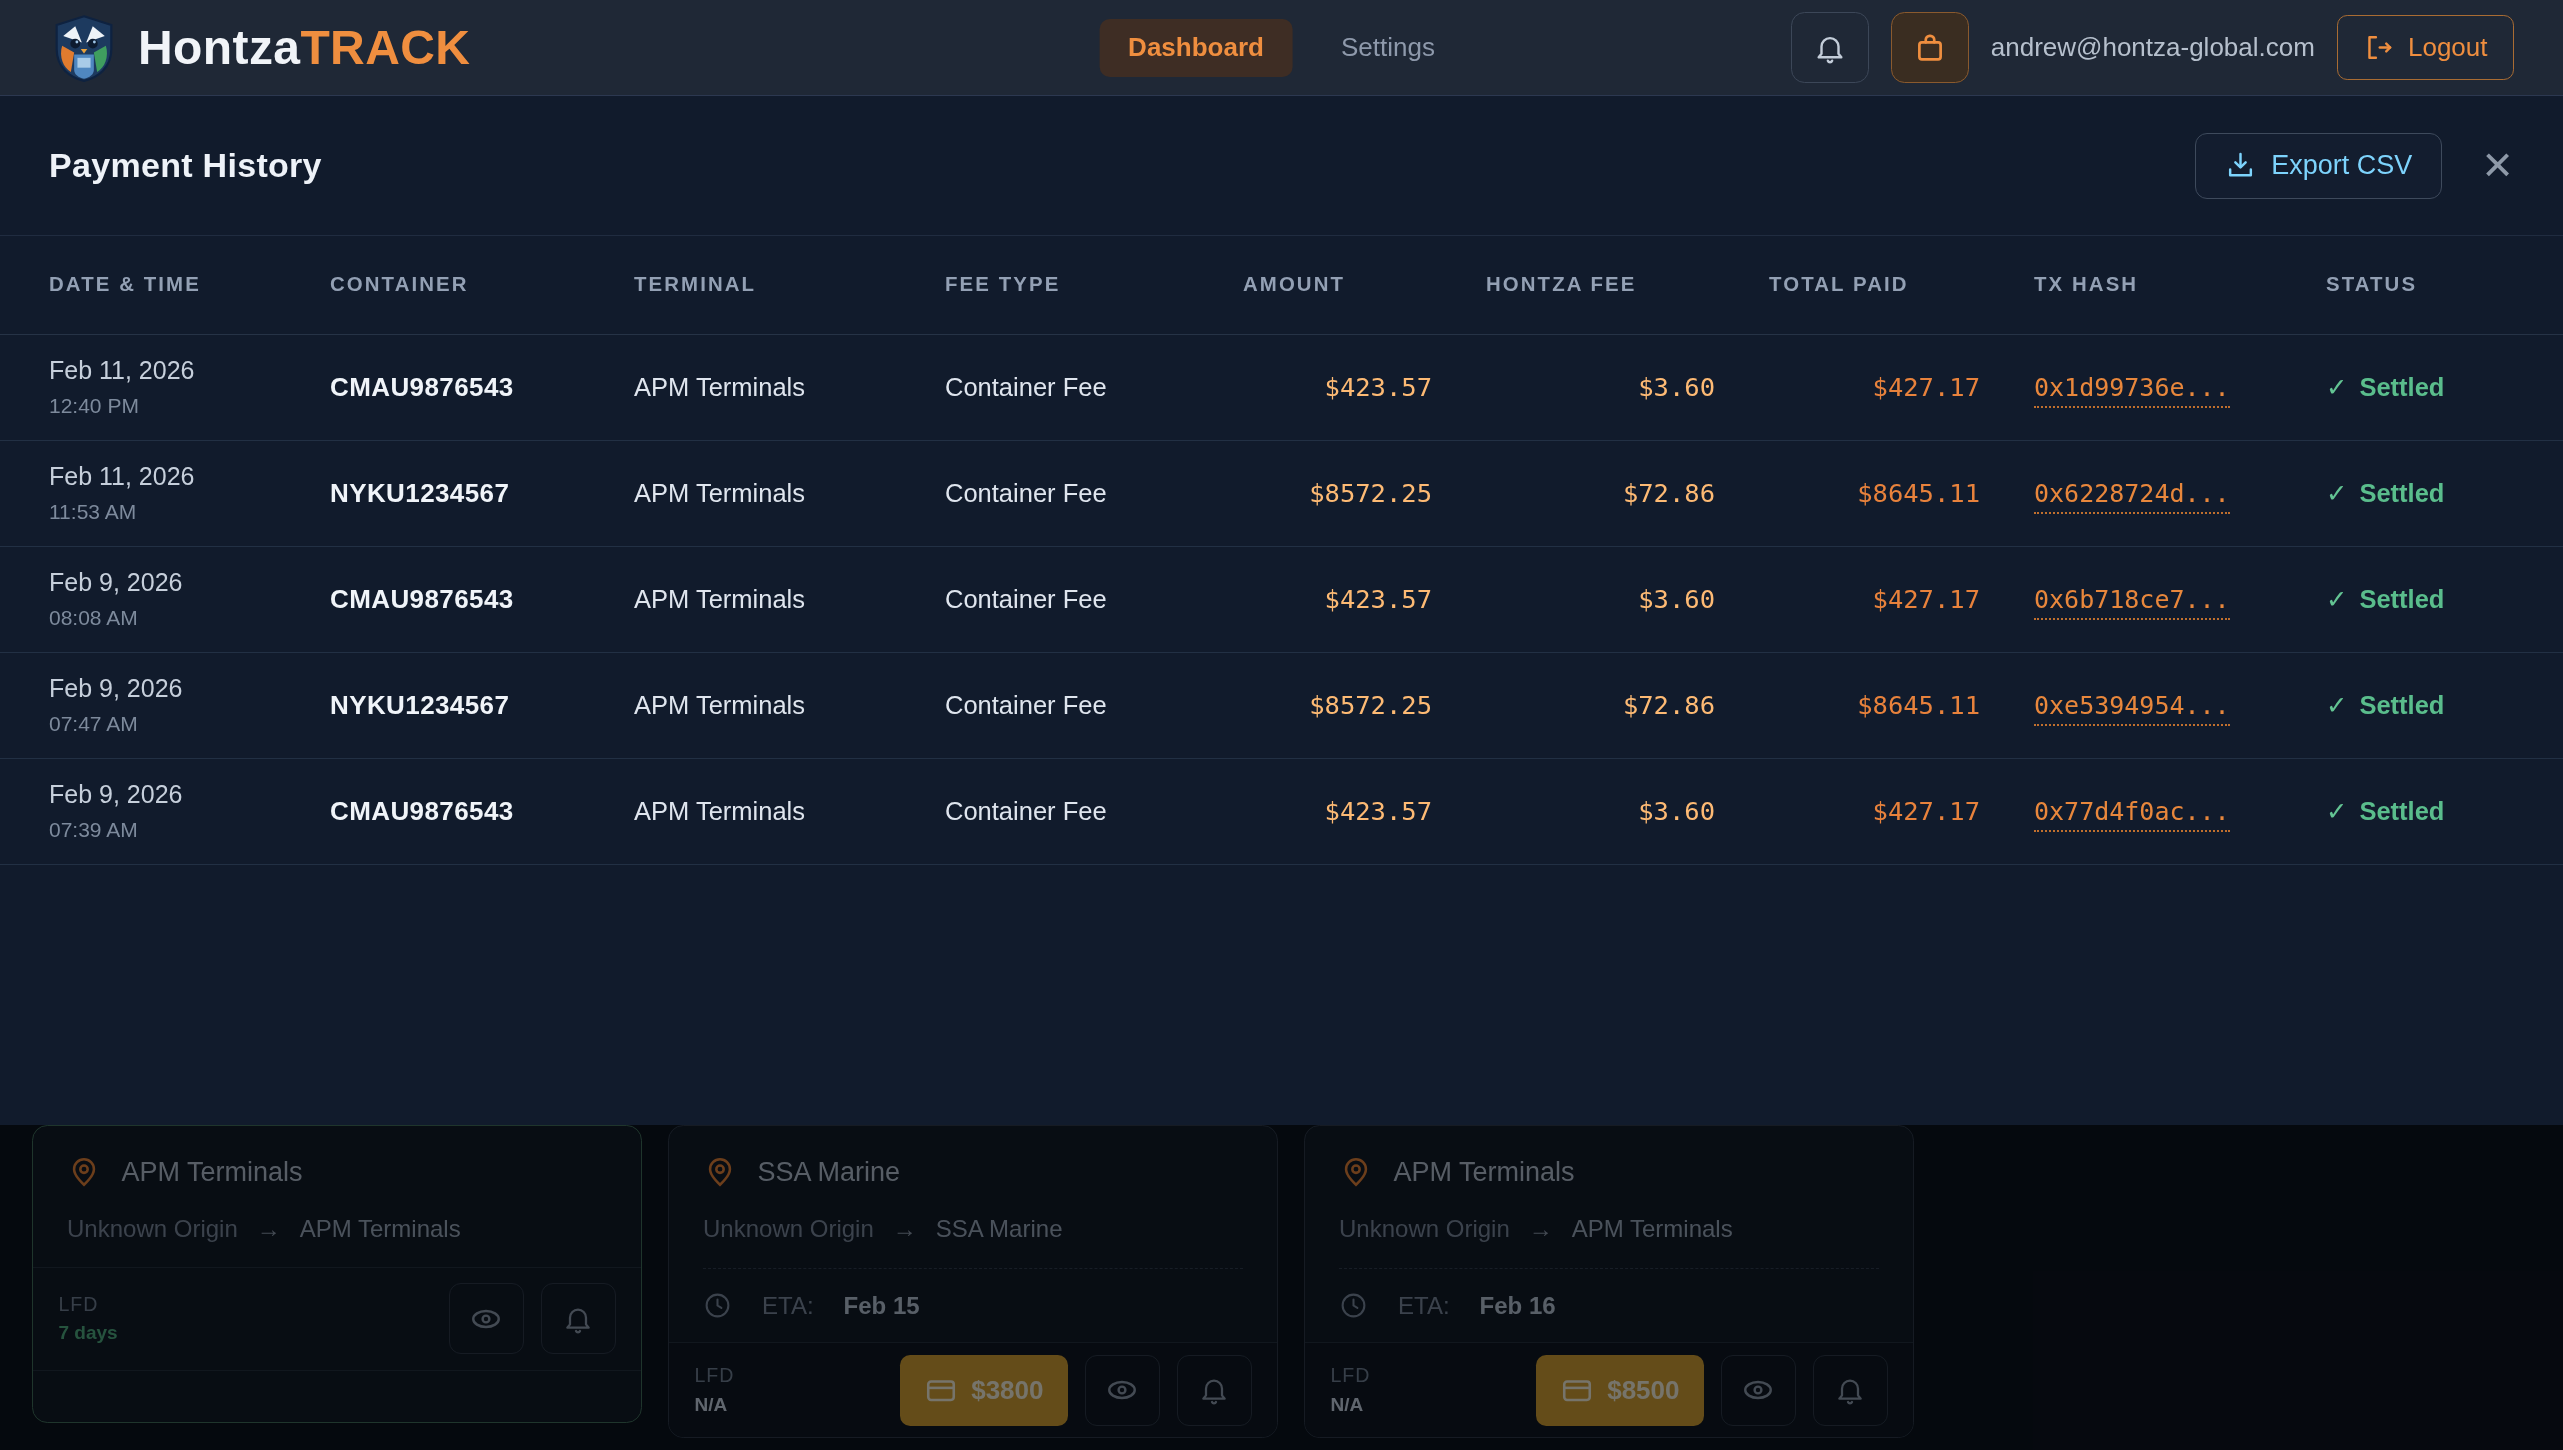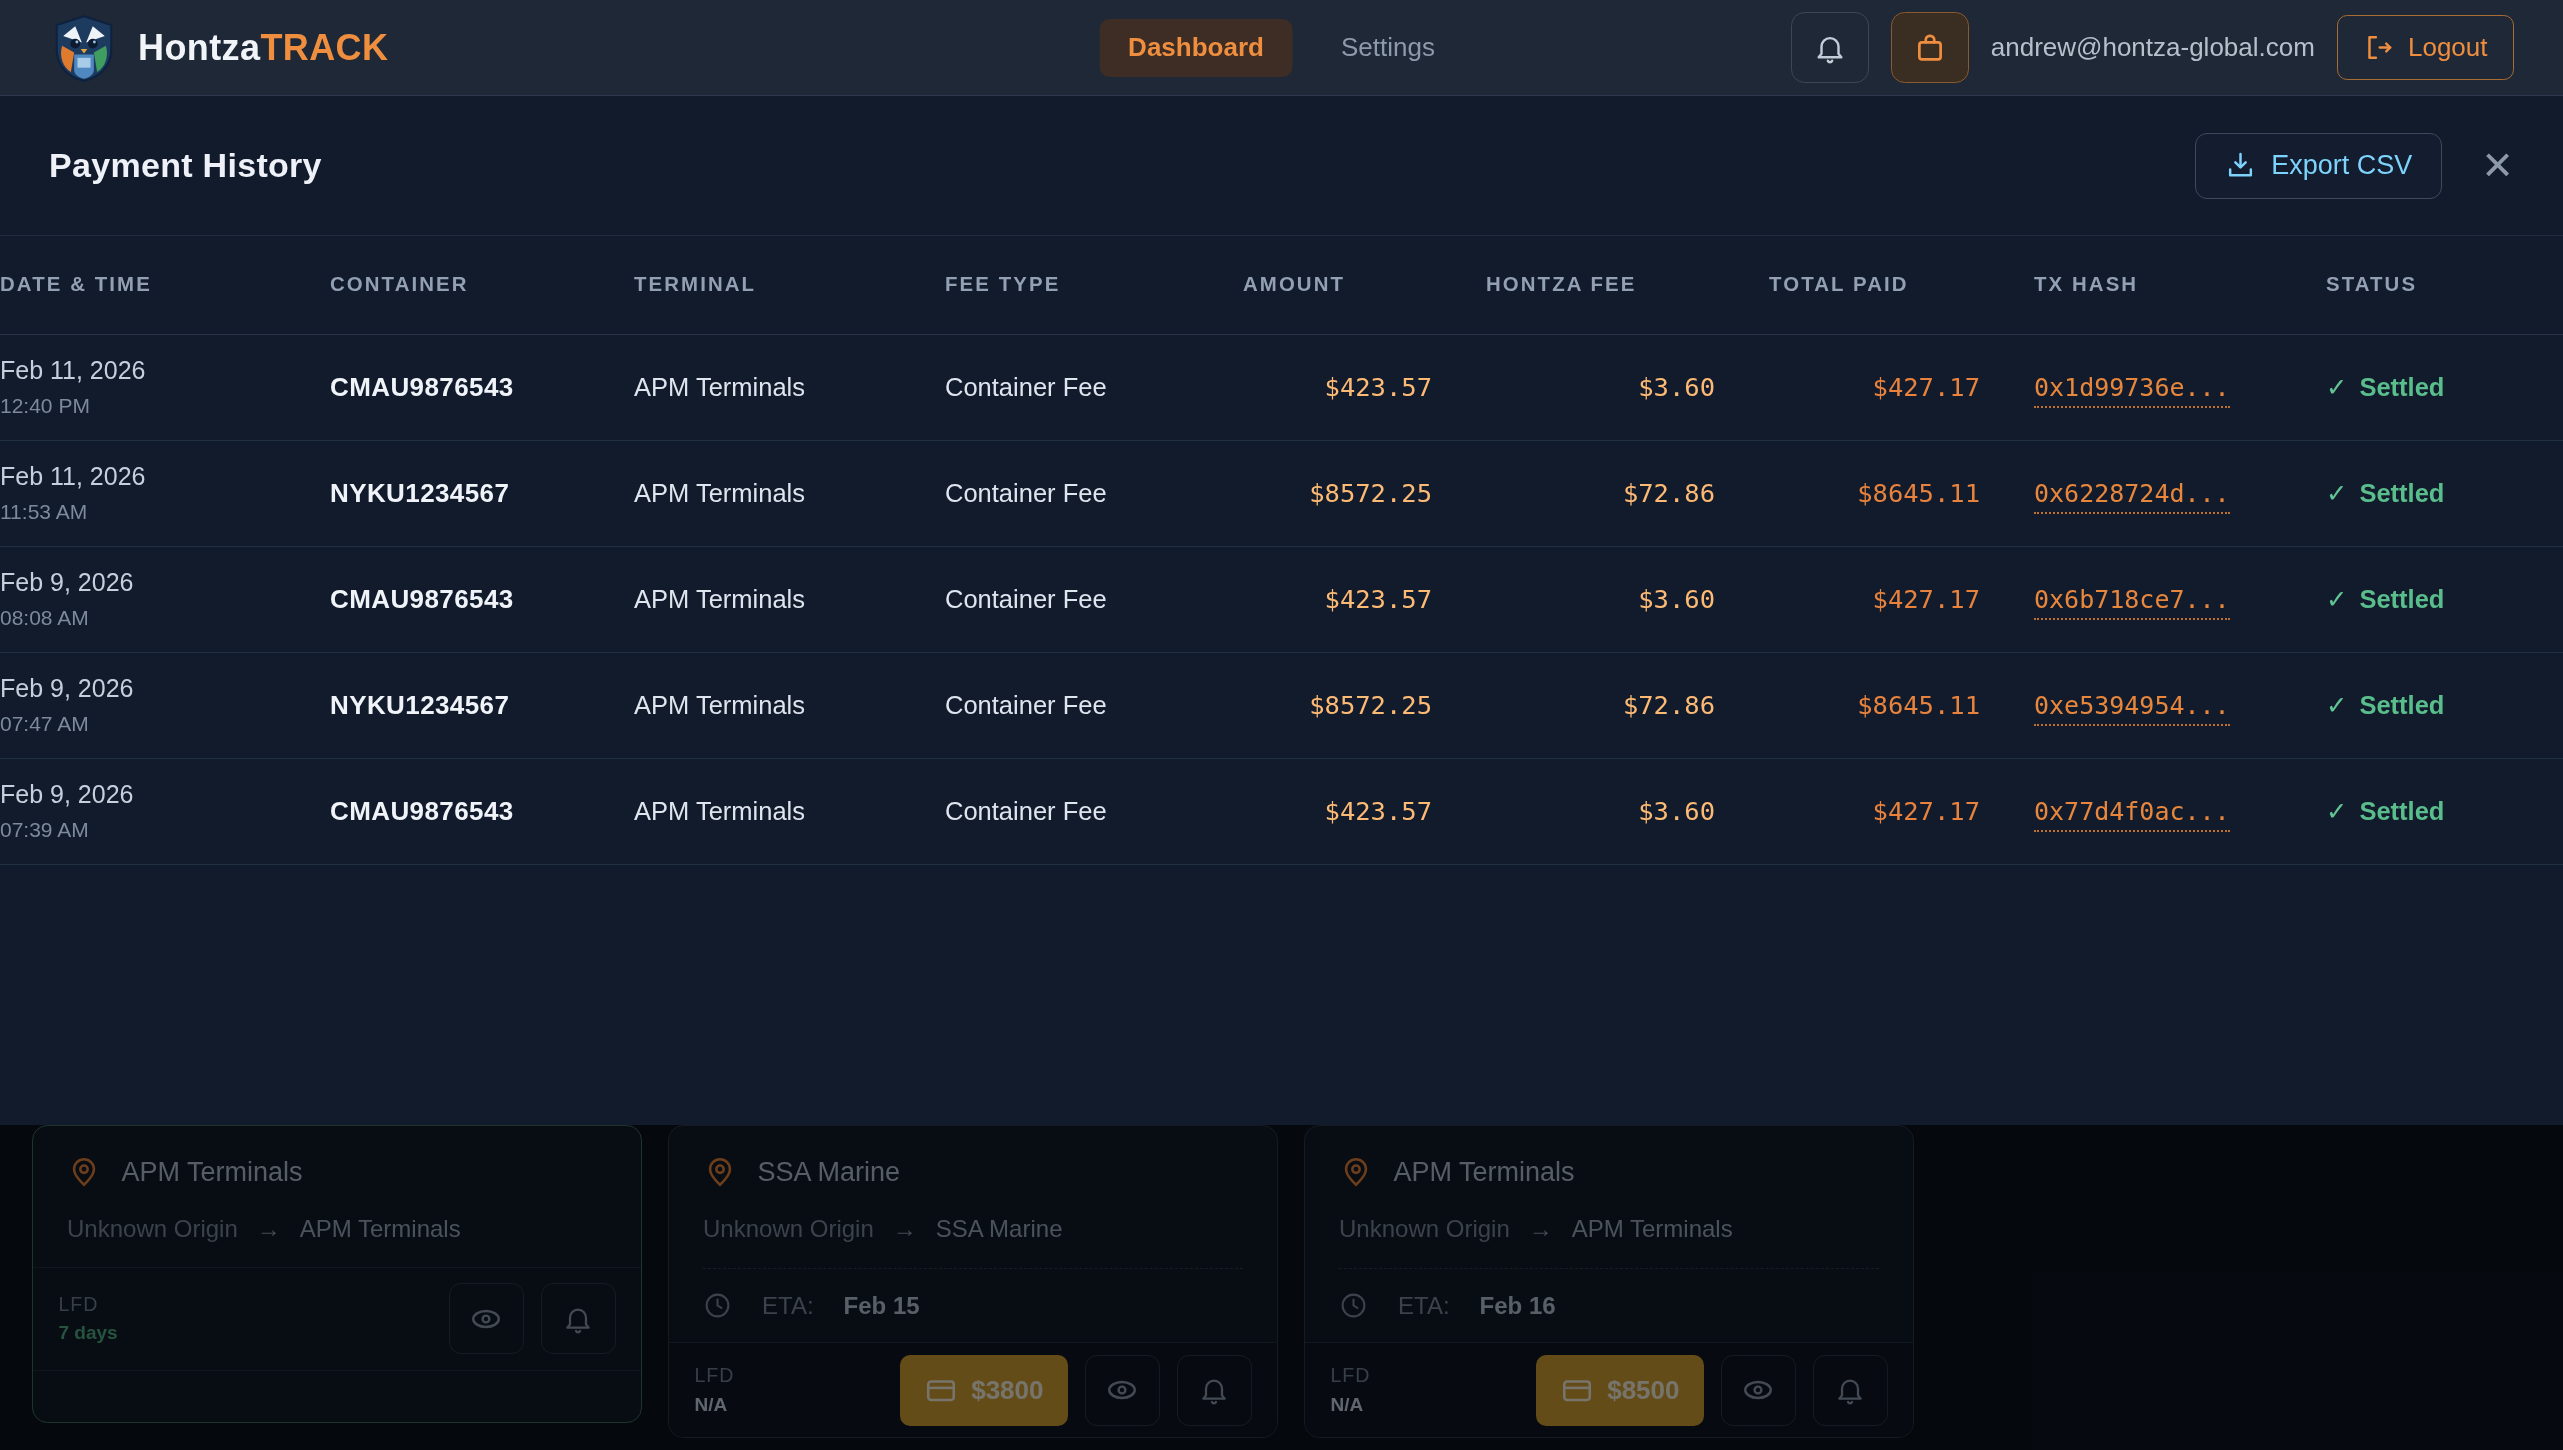--- a/index.html
+++ b/index.html
@@ -12,21 +12,21 @@
   svg { display:block; }
 
   
   .app-header {
     height:96px; background:#1f2836;
     border-bottom:1.7px solid #2c3850;
     display:flex; align-items:center;
     padding:0 49px; position:relative;
   }
   .brand { display:flex; align-items:center; gap:19px; }
-  .brand-text { font-size:36px; font-weight:bold; letter-spacing:0.4px; color:#f1f4f8; }
+  .brand-text { font-size:48px; font-weight:bold; letter-spacing:0.4px; color:#f1f4f8; }
   .brand-text .accent { color:#ef8e3f; }
   .nav { position:absolute; left:50%; transform:translateX(-50%); display:flex; align-items:center; gap:19px; }
   .nav-pill { display:flex; align-items:center; gap:13.6px; font-size:26px; padding:0 29px; height:58px;
     border-radius:10.2px; color:#8e99ab; background:transparent; border:none; cursor:pointer;
     font-family:inherit; }
   .nav-pill.orange { background:#3e2d24; color:#ef8e3f; font-weight:bold; }
   .nav-pill.slate  { background:#3a4557; color:#f2f5f9; }
   .header-right { margin-left:auto; display:flex; align-items:center; gap:22px; }
   .icon-btn { width:78px; height:71px; border:1.7px solid #3c4758; border-radius:13.6px;
     background:transparent; display:flex; align-items:center; justify-content:center;
@@ -45,21 +45,21 @@
   .export-btn { margin-left:auto; display:flex; align-items:center; gap:15.3px;
     border:1.7px solid #3e4a5c; background:#18233650; color:#7dd3fc; font-size:27px;
     padding:0 29px; height:66px; border-radius:12px; cursor:pointer; font-family:inherit; }
   .close-btn { margin-left:39px; background:none; border:none; color:#8e99a8;
     font-size:39px; line-height:1; cursor:pointer; font-family:inherit; }
 
   table { width:2563px; border-collapse:collapse; table-layout:fixed; }
   th { height:98px; vertical-align:middle; text-align:left; font-size:20.4px; font-weight:bold;
     letter-spacing:2.1px; color:#93a0b4; border-bottom:1.7px solid #263346; }
   td { height:106px; vertical-align:middle; border-bottom:1.7px solid #223044; }
-  .col-pad-l  { }
+  .col-pad-l  { padding-left:49px; }
   th.num { padding-left:0; }
   th.h-fee  { padding-left:54px; }
   th.h-paid { padding-left:54px; }
   th.h-hash, td.c-hash   { padding-left:54px; }
   th.h-status, td.c-status { padding-left:6px; }
   .d1 { font-size:25px; color:#c6cfdb; margin-bottom:8.5px; }
   .d2 { font-size:21px; color:#7d8a9c; }
   .c-container { font-size:26px; font-weight:bold; color:#f0f4f9; letter-spacing:0.4px; }
   .c-text { font-size:25.5px; color:#dfe5ee; }
   .money { font-family:"DejaVu Sans Mono", monospace; font-size:25.5px; text-align:right; color:#fdba74; }

